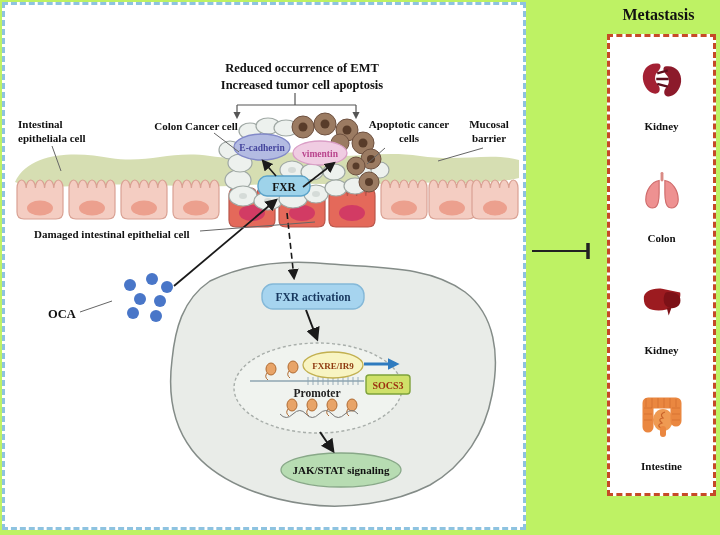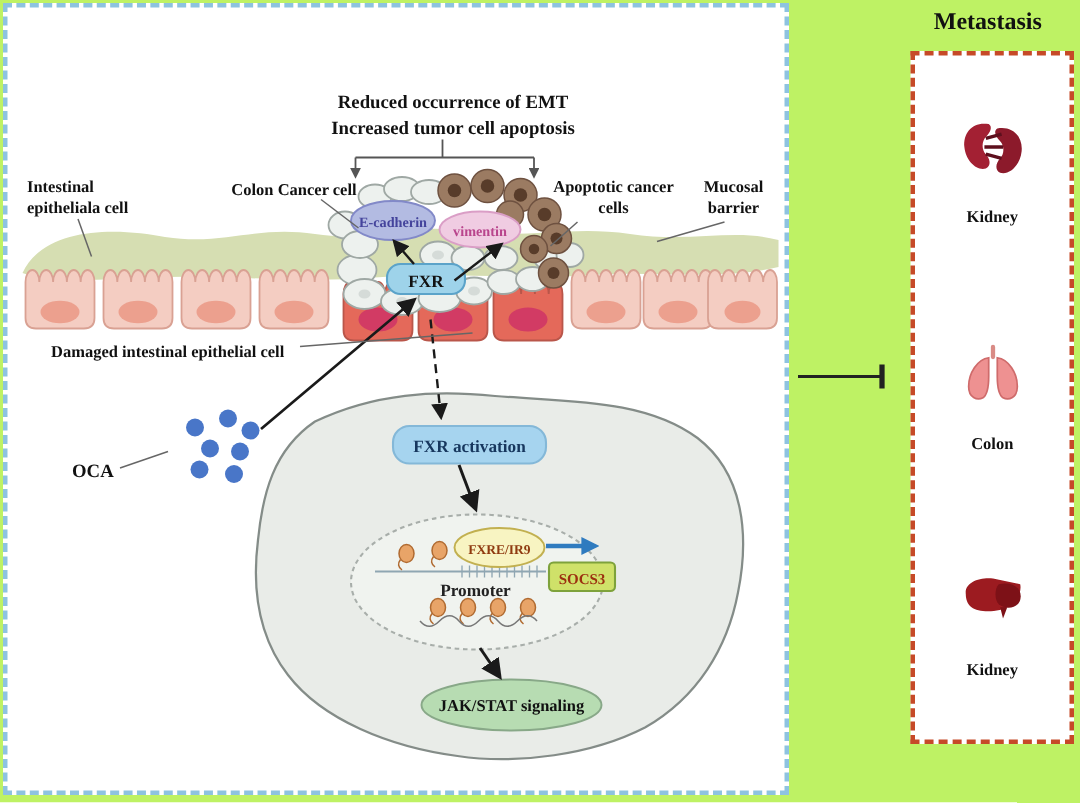--- a/index.html
+++ b/index.html
@@ -45,20 +45,30 @@
       <div class="organ-label">Colon</div>
     </div>
     <div class="organ">
       <svg width="48" height="42" viewBox="0 0 48 44">
         <path d="M5,18 C4,10 14,6 24,7 L43,11 C44,15 42,22 36,26 C28,31 14,31 9,27 C6,25 5,21 5,18 Z" fill="#9c1b20"></path>
         <path d="M28,11 C38,9 45,14 43,22 C41,28 33,29 28,25 C25,22 25,14 28,11 Z" fill="#7d1117"></path>
         <path d="M29,27 L31,35 L34,27 Z" fill="#7d1117"></path>
       </svg>
       <div class="organ-label">Kidney</div>
     </div>
+    <div class="organ">
+      <svg width="48" height="46" viewBox="0 0 48 46">
+        <ellipse cx="25" cy="26" rx="10" ry="11" fill="#ef9a52"></ellipse>
+        <path d="M27,18 q-6,2 -2,6 q-6,1 -1,5 q-6,2 -1,5" stroke="#c9632a" stroke-width="1.2" fill="none"></path>
+        <path d="M10,9 H38 M38,9 V27 M10,9 V33" fill="none" stroke="#ea8740" stroke-width="11" stroke-linecap="round" stroke-linejoin="round"></path>
+        <path d="M25,35 v5" stroke="#ea8740" stroke-width="6" stroke-linecap="round"></path>
+        <path d="M8,4 v9 M14,4 v10 M20,4 v10 M26,4 v10 M32,4 v10 M38,5 v8 M34,14 h8 M34,20 h8 M34,26 h8 M6,14 h8 M6,20 h8 M6,26 h8" stroke="#c9632a" stroke-width="1" opacity="0.55" fill="none"></path>
+      </svg>
+      <div class="organ-label">Intestine</div>
+    </div>
   </div>
 
   <svg class="art" viewBox="0 0 720 535">
     <defs>
       <marker id="mA" viewBox="0 0 10 10" refX="8" refY="5" markerWidth="7" markerHeight="7" orient="auto-start-reverse">
         <path d="M0,0 L10,5 L0,10 z" fill="#1a1a1a"></path>
       </marker>
       <marker id="mG" viewBox="0 0 10 10" refX="7" refY="5" markerWidth="6" markerHeight="6" orient="auto-start-reverse">
         <path d="M0,0 L10,5 L0,10 z" fill="#555"></path>
       </marker>

